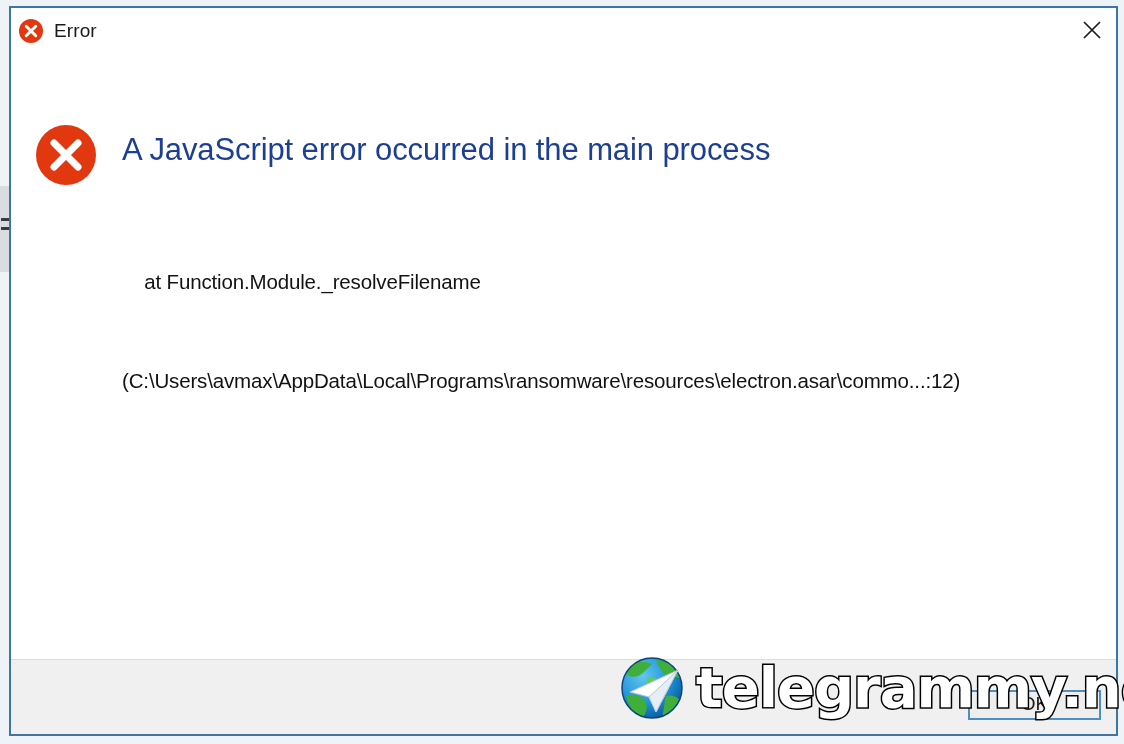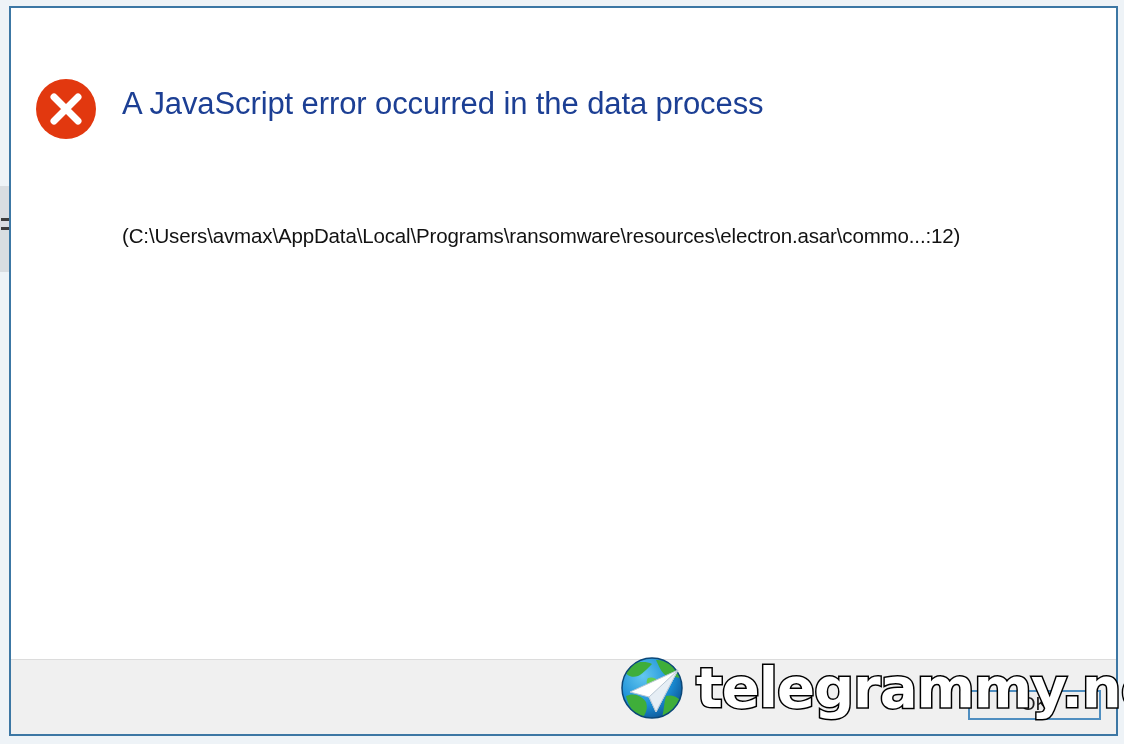--- a/index.html
+++ b/index.html
@@ -178,33 +178,51 @@
 </head>
 <body>
 
 <div id="bg-fragment">
   <div class="bar b1"></div>
   <div class="bar b2"></div>
 </div>
 
 <div id="error-window">
 
+  <div id="title-bar">
+    <span id="title-icon">
+      <svg width="26" height="26" viewBox="0 0 26 26">
+        <circle cx="13" cy="13" r="12" fill="#e2380f"></circle>
+        <path d="M8.2 8.2 L17.8 17.8 M17.8 8.2 L8.2 17.8" stroke="#ffffff" stroke-width="2.9" stroke-linecap="round"></path>
+      </svg>
+    </span>
+    <span id="title-text">Error</span>
+
+    <div id="close-button">
+      <span>
+        <svg width="22" height="22" viewBox="0 0 22 22">
+          <path d="M3 3 L19 19 M19 3 L3 19" stroke="#1a1a1a" stroke-width="1.7"></path>
+        </svg>
+      </span>
+    </div>
+  </div>
 
   <div id="dialog-body">
 
     <span id="big-error-icon">
       <svg width="62" height="62" viewBox="0 0 62 62">
         <circle cx="31" cy="31" r="30" fill="#e2380f"></circle>
         <path d="M19 19 L43 43 M43 19 L19 43" stroke="#ffffff" stroke-width="7" stroke-linecap="round"></path>
       </svg>
     </span>
 
-    <div id="headline">A JavaScript error occurred in the data process</div>
+    <div id="headline">A JavaScript error occurred in the main process</div>
 
     <div id="stack-area">
+      <span class="line">    at Function.Module._resolveFilename</span>
       <span class="line">(C:\Users\avmax\AppData\Local\Programs\ransomware\resources\electron.asar\commo...:12)</span>
       
       
       
       
       
       
       
       
       

